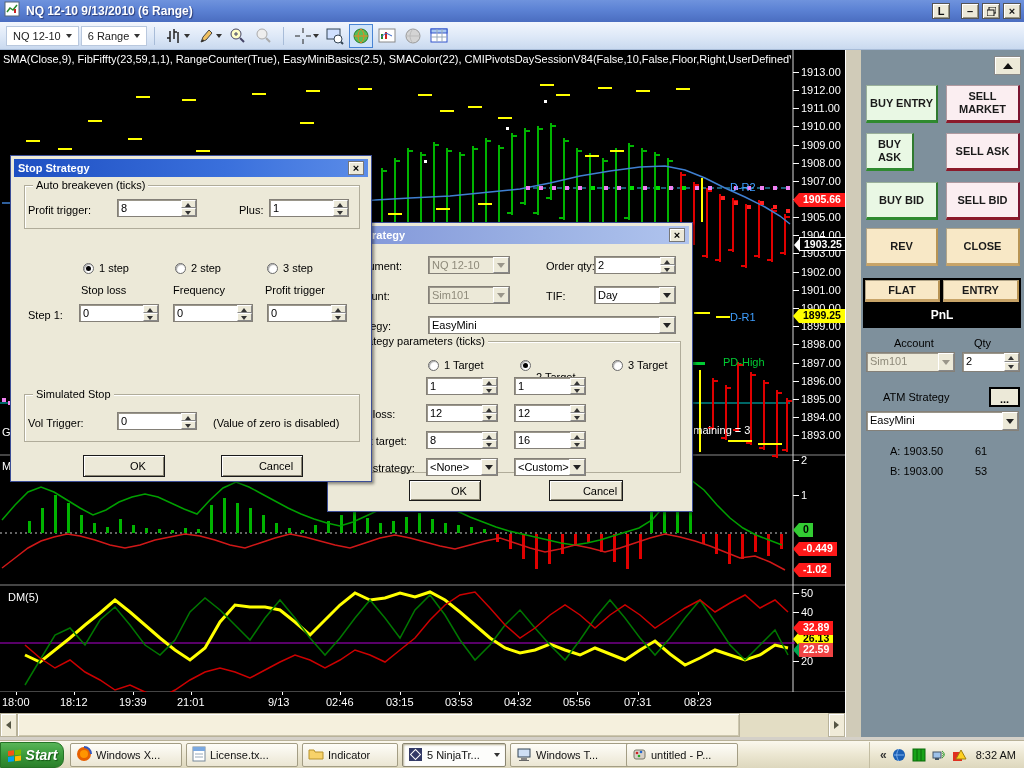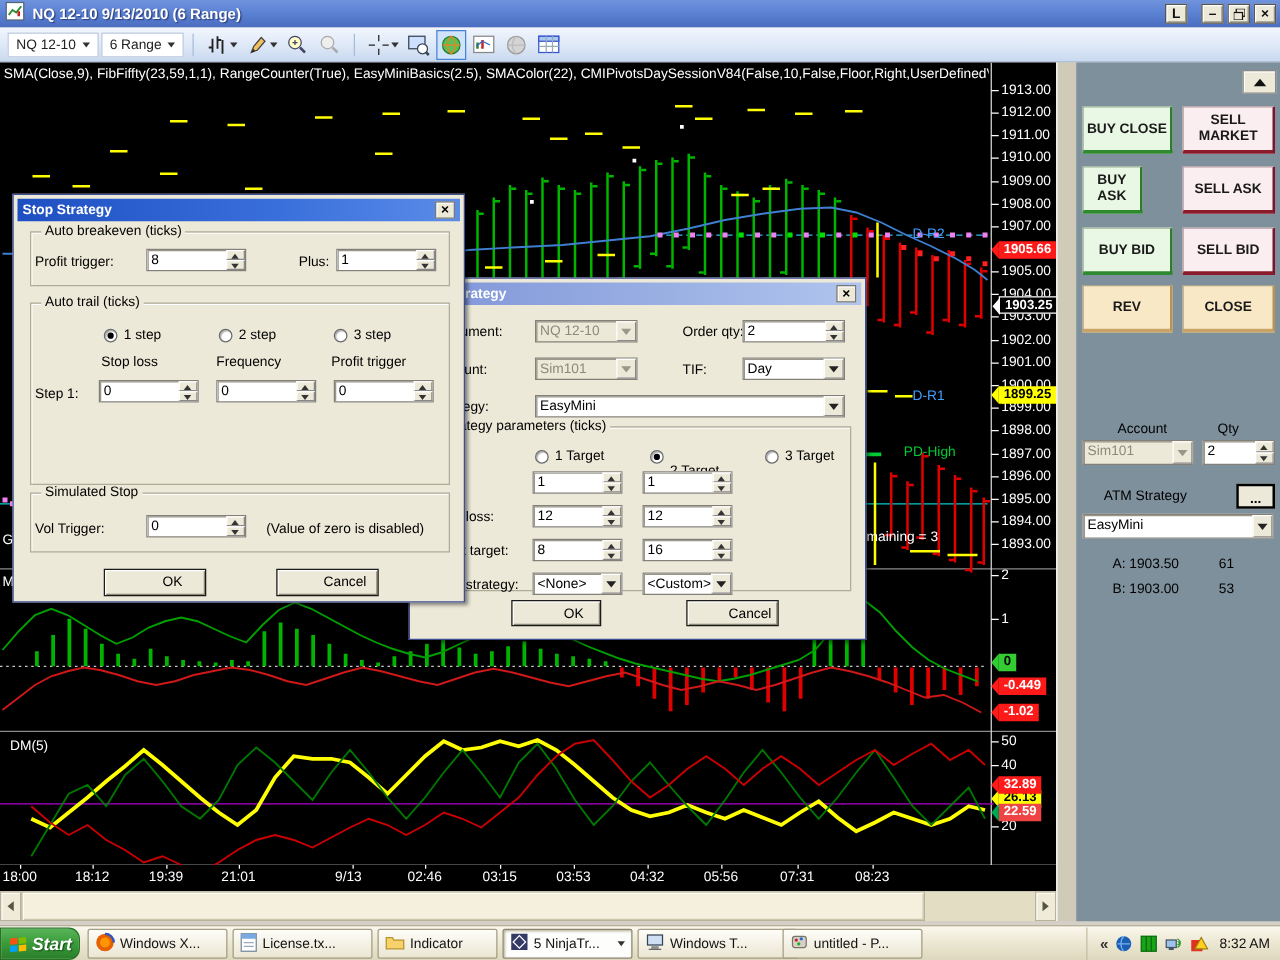--- a/index.html
+++ b/index.html
@@ -626,28 +626,33 @@
         <i></i>
       </div>
   </div>
   <div id="vstrip"></div>
   <div id="botstrip"></div>
 
   <div id="rpanel">
     <div id="upbtn">
         <i></i>
       </div>
-    <div class="obtn buy" style="left:5px;top:35px;width:72px;height:38px">BUY CLOSE</div>
+    <div class="obtn buy" style="left:5px;top:35px;width:72px;height:38px">BUY ENTRY</div>
     <div class="obtn sell" style="left:85px;top:35px;width:74px;height:38px">SELL MARKET</div>
     <div class="obtn buy" style="left:5px;top:83px;width:48px;height:38px">BUY ASK</div>
     <div class="obtn sell" style="left:85px;top:83px;width:74px;height:38px">SELL ASK</div>
     <div class="obtn buy" style="left:5px;top:132px;width:72px;height:38px">BUY BID</div>
     <div class="obtn sell" style="left:85px;top:132px;width:74px;height:38px">SELL BID</div>
     <div class="obtn neu" style="left:5px;top:178px;width:72px;height:38px">REV</div>
     <div class="obtn neu" style="left:85px;top:178px;width:74px;height:38px">CLOSE</div>
+    <div id="pnlblock">
+      <div class="obtn neu" style="left:2px;top:2px;width:75px;height:22px">FLAT</div>
+      <div class="obtn neu" style="left:80px;top:2px;width:76px;height:22px">ENTRY</div>
+      <div id="pnlbar">PnL</div>
+    </div>
     <span class="plabel" style="left:33px;top:287px">Account</span>
     <span class="plabel" style="left:113px;top:287px">Qty</span>
     <span class="combo dis" style="left:5px;top:302px;width:89px;height:20px">
         <span class="sv">Sim101</span>
         <span class="ca">
           <i></i>
         </span>
       </span>
     <span class="spin" style="left:101px;top:302px;width:58px;height:20px">
         <span class="sv">2</span>
@@ -799,23 +804,20 @@
         </span>
       </span>
     <span class="lbl" style="left:228px;top:48px">Plus:</span>
     <span class="spin" style="left:258px;top:43px;width:80px">
         <span class="sv">1</span>
         <span class="sb">
           <i class="u"></i>
           <i class="d"></i>
         </span>
       </span>
-    <div class="grp" style="left:13px;top:86px;width:336px;height:146px">
-      <span class="grp-l">Auto trail (ticks)</span>
-    </div>
     <span class="radio sel" style="left:72px;top:107px"></span>
     <span class="lbl" style="left:88px;top:106px">1 step</span>
     <span class="radio" style="left:164px;top:107px"></span>
     <span class="lbl" style="left:180px;top:106px">2 step</span>
     <span class="radio" style="left:256px;top:107px"></span>
     <span class="lbl" style="left:272px;top:106px">3 step</span>
     <span class="lbl" style="left:70px;top:128px">Stop loss</span>
     <span class="lbl" style="left:162px;top:128px">Frequency</span>
     <span class="lbl" style="left:254px;top:128px">Profit trigger</span>
     <span class="lbl" style="left:17px;top:153px">Step 1:</span>

